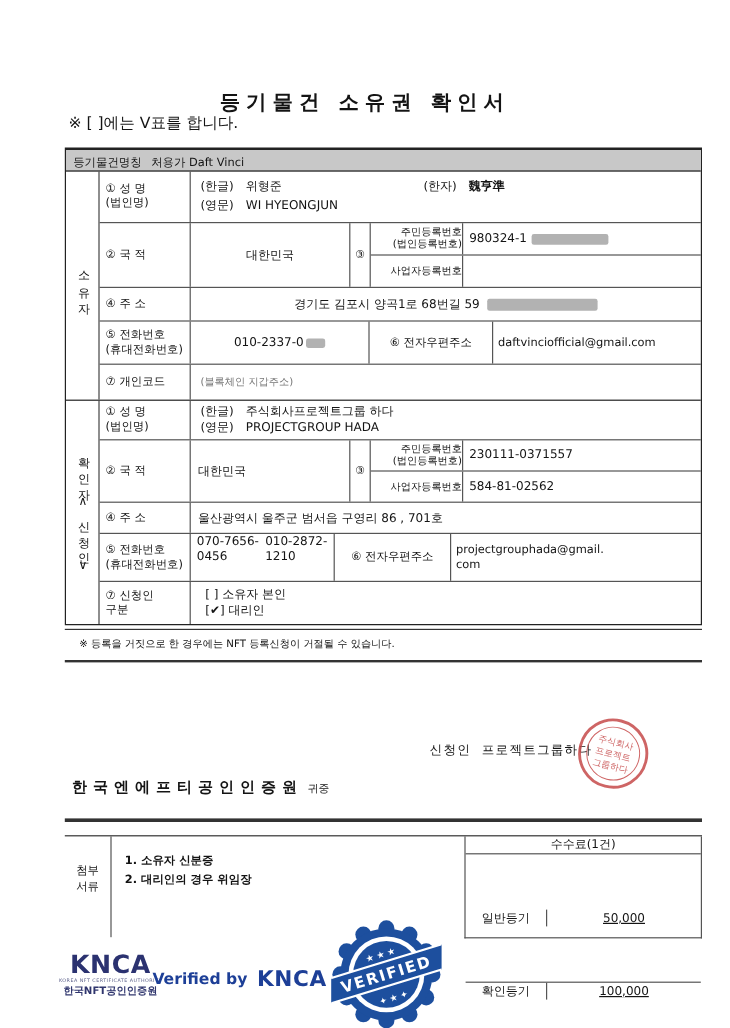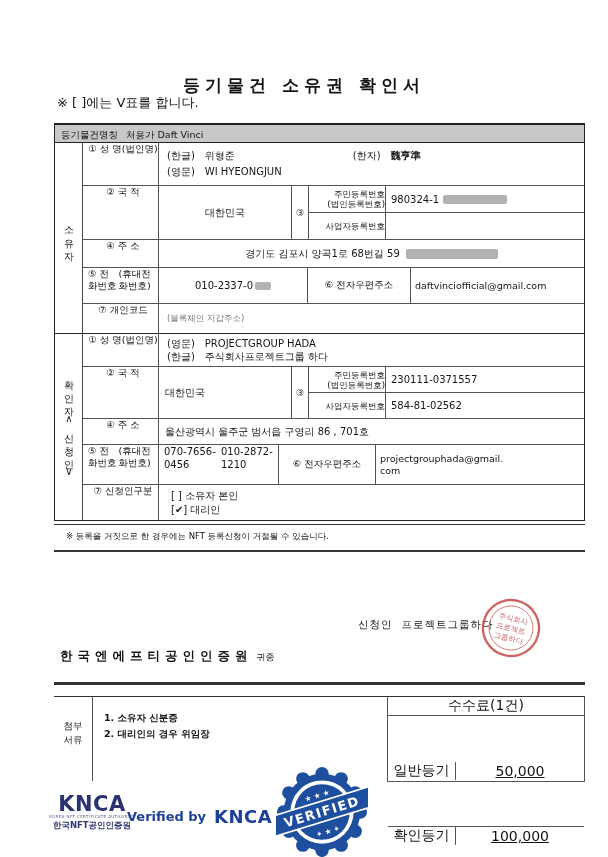--- a/index.html
+++ b/index.html
@@ -19,21 +19,21 @@
   .hdr-c2 { flex:1; display:flex; align-items:flex-end; padding-left:6px; gap:8px; }
 
   .sec { display:flex; }
   .sec + .sec { border-top:1px solid #222; }
   .side { width:28px; border-right:1px solid #444; display:flex; align-items:center; justify-content:center; }
   .side span { writing-mode:vertical-lr; text-orientation:upright; font-size:10px; letter-spacing:3px; }
   .rows { flex:1; display:flex; flex-direction:column; }
   .row { display:flex; align-items:stretch; }
   .row + .row { border-top:1px solid #555; }
   .lbl { width:76px; border-right:1px solid #555; font-size:9.5px; line-height:12px;
-         display:flex; flex-direction:row; justify-content:center; padding-left:5px; }
+         display:flex; flex-direction:column; justify-content:center; padding-left:5px; }
   .cell { display:flex; align-items:center; }
   .b-r { border-right:1px solid #555; }
   .center { justify-content:center; text-align:center; }
   .name-cell { flex:1; display:flex; flex-direction:column; justify-content:center; padding-left:8px; line-height:16px; }
   .plabel { margin-right:10px; }
   .hang-owner { display:inline-block; width:148px; }
   .hanja { font-weight:bold; }
   .no3 { width:17px; font-size:9px; }
   .sub { flex:1; display:flex; flex-direction:column; }
   .sub-row { flex:1; display:flex; align-items:stretch; }
@@ -68,21 +68,21 @@
   .thick-rule { position:absolute; top:682px; left:54px; width:531px; height:3px; background:#333; }
 
   
   .bottom-block { position:absolute; top:696px; left:54px; width:531px; height:85px; border-top:1px solid #333; }
   .attach-label { position:absolute; left:2px; top:22px; width:34px; text-align:center;
                   font-size:9.5px; line-height:14px; }
   .attach-div { position:absolute; left:38px; top:0; bottom:0; width:1px; background:#555; }
   .attach-items { position:absolute; left:50px; top:13px; font-size:9.5px; line-height:16px;font-weight:bold; }
   .fee-table { position:absolute; right:0; top:0; width:198px; height:85px;
                border-left:1px solid #555; border-right:1px solid #555; border-bottom:1px solid #555;
-               font-size:14px; display:flex; flex-direction:column;gap:46px; }
+               font-size:10px; display:flex; flex-direction:column;gap:46px; }
   .fee-hdr { height:20px; border-bottom:1px solid #555; display:flex; align-items:center; justify-content:center; }
   .fee-row { flex:1; display:flex; align-items:stretch; }
   .fee-row + .fee-row { border-top:1px solid #555; }
   .fee-lbl { width:68px; border-right:1px solid #555; display:flex; align-items:center; justify-content:center; }
   .fee-val { flex:1; display:flex; align-items:center; justify-content:center;text-decoration:underline; }
 
   
   .knca-logo { position:absolute; left:46px; top:794px; width:92px; text-align:center; }
   .knca-big { font-size:21px; font-weight:800; color:#2b3270; line-height:20px; letter-spacing:0.5px; }
   .knca-cap-en { font-size:4px; color:#565b86; letter-spacing:0.4px; }
@@ -183,22 +183,22 @@
       <div class="side">
           <span>확인자∧신청인∨</span>
         </div>
       <div class="rows">
         <div class="row" style="height:32px">
           <div class="lbl">
             <span>① 성 명</span>
               <span>(법인명)</span>
           </div>
           <div class="name-cell" style="line-height:13px">
+            <div><span class="plabel">(한글)</span><span>주식회사프로젝트그룹 하다</span></div>
             <div><span class="plabel">(영문)</span><span>PROJECTGROUP HADA</span></div>
-            <div><span class="plabel">(한글)</span><span>주식회사프로젝트그룹 하다</span></div>
           </div>
         </div>
         <div class="row" style="height:52px">
           <div class="lbl">
               <span>② 국 적</span>
             </div>
           <div class="cell b-r pad-l" style="width:133px">대한민국</div>
           <div class="cell b-r center no3">③</div>
           <div class="sub">
             <div class="sub-row">

